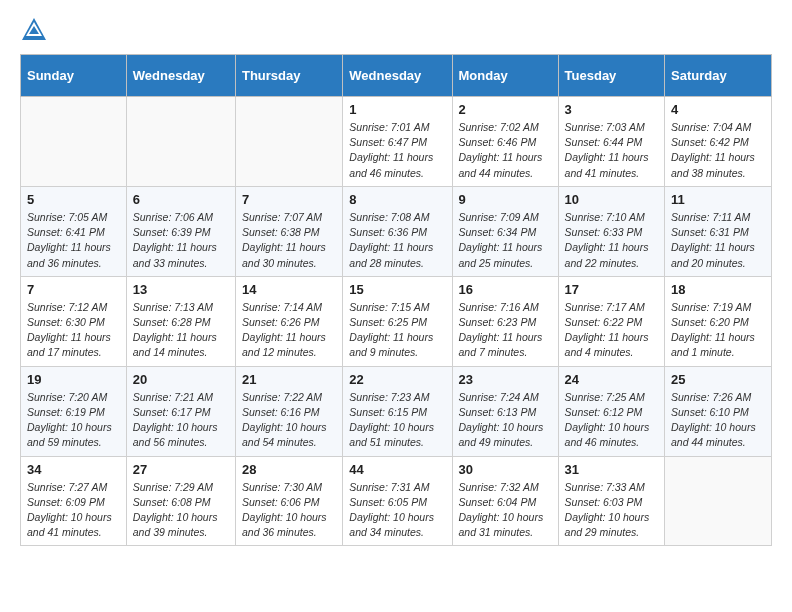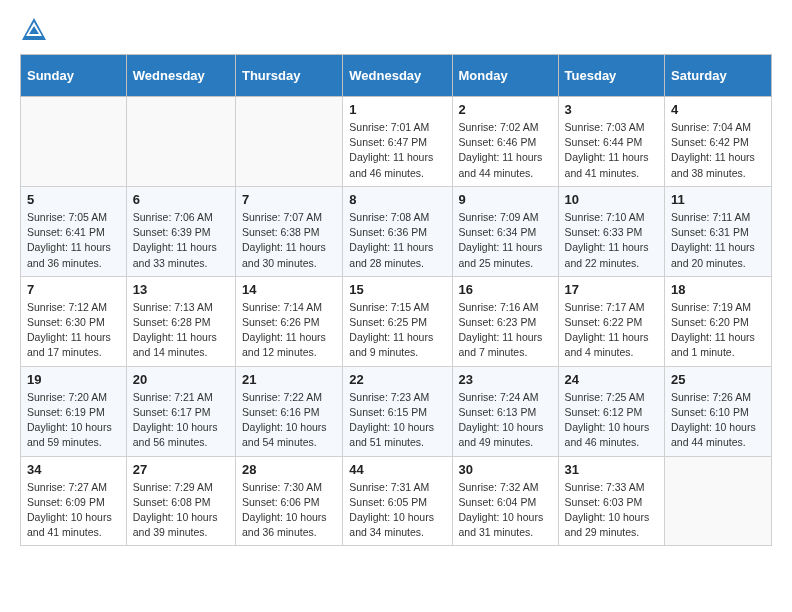--- a/index.html
+++ b/index.html
@@ -72,20 +72,21 @@
       font-size: 13px;
       font-weight: bold;
       color: #222;
       display: block;
       margin-bottom: 3px;
     }
     .day-info {
       color: #333;
       font-size: 10.5px;
       line-height: 1.45;
+      font-style: italic;
     }
     td.empty { background: #f9f9f9; }
   </style>
 </head>
 <body>
 
 <div class="header">
   <div class="logo">
     <svg class="logo-icon" viewBox="0 0 28 28" xmlns="http://www.w3.org/2000/svg">
       <polygon points="14,2 26,24 2,24" fill="#2a7abf"></polygon>

